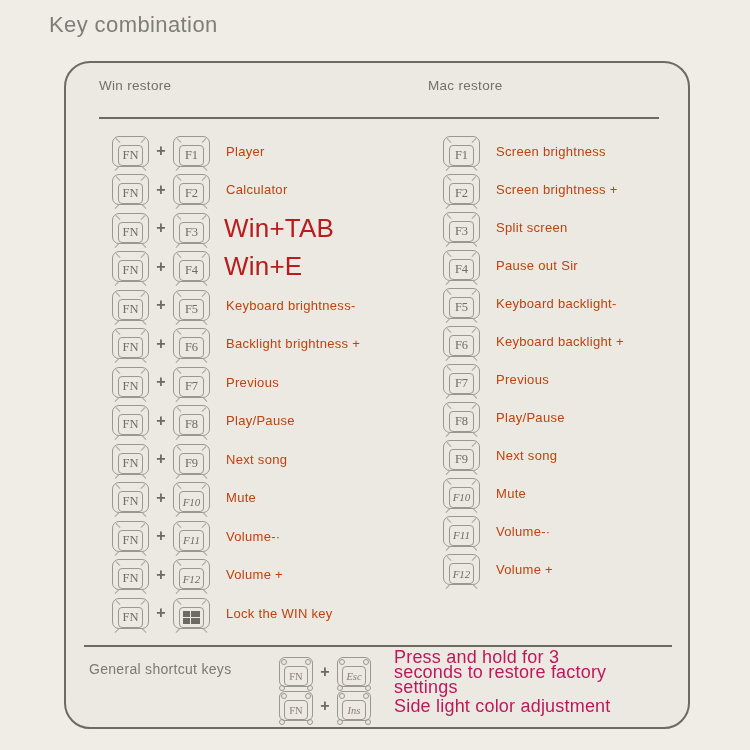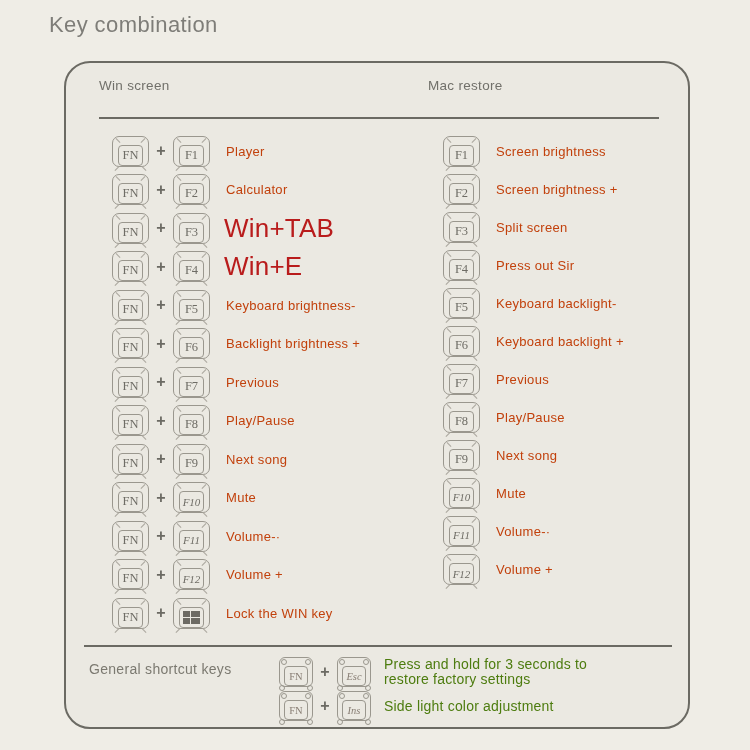--- a/index.html
+++ b/index.html
@@ -51,31 +51,31 @@
   .key--bolt::before{top:1px;left:1px;}
   .key--bolt::after{top:1px;right:1px;}
   .key--bolt .cap::before{bottom:-6px;left:-6px;}
   .key--bolt .cap::after{bottom:-6px;right:-6px;}
   
   .divider2{position:absolute;left:18px;top:582px;width:588px;height:1.5px;background:#6B6A63;}
   .general-label{position:absolute;left:23px;top:598px;font-size:14px;color:#7B7970;
                  letter-spacing:.3px;}
   .rows--general{left:213px;top:592px;}
   .g-row{display:flex;align-items:center;height:34px;}
-  .g-label{margin-left:13px;width:220px;font-size:14px;line-height:15px;color:#4d7c0f;
+  .g-label{margin-left:23px;width:220px;font-size:18px;line-height:15px;color:#be185d;
            letter-spacing:.2px;}
 </style>
 </head>
 <body>
 
 <div class="stage">
   <div class="title">Key combination</div>
 
   <div class="panel">
-    <div class="hdr hdr--win">Win screen</div>
+    <div class="hdr hdr--win">Win restore</div>
     <div class="hdr hdr--mac">Mac restore</div>
     <div class="divider"></div>
 
     <div class="rows rows--win">
         <div class="row">
           <span class="key">
             <span class="cap">FN</span>
           </span>
           <span class="plus">+</span>
           <span class="key">
@@ -227,21 +227,21 @@
         <div class="row row--mac">
           <span class="key">
             <span class="cap">F3</span>
           </span>
           <span class="rowlabel">Split screen</span>
         </div>
         <div class="row row--mac">
           <span class="key">
             <span class="cap">F4</span>
           </span>
-          <span class="rowlabel">Press out Sir</span>
+          <span class="rowlabel">Pause out Sir</span>
         </div>
         <div class="row row--mac">
           <span class="key">
             <span class="cap">F5</span>
           </span>
           <span class="rowlabel">Keyboard backlight-</span>
         </div>
         <div class="row row--mac">
           <span class="key">
             <span class="cap">F6</span>

